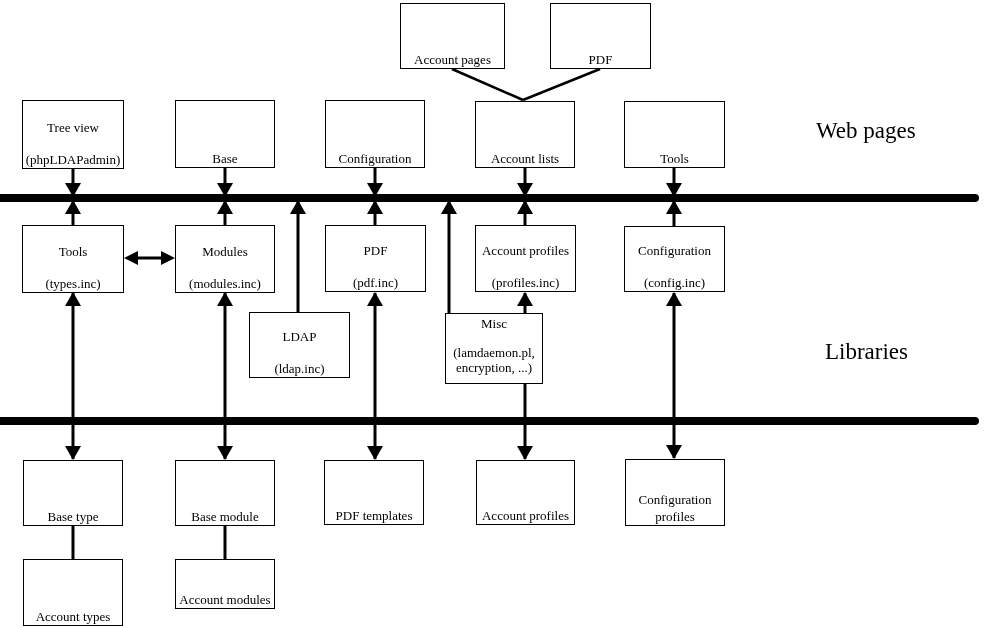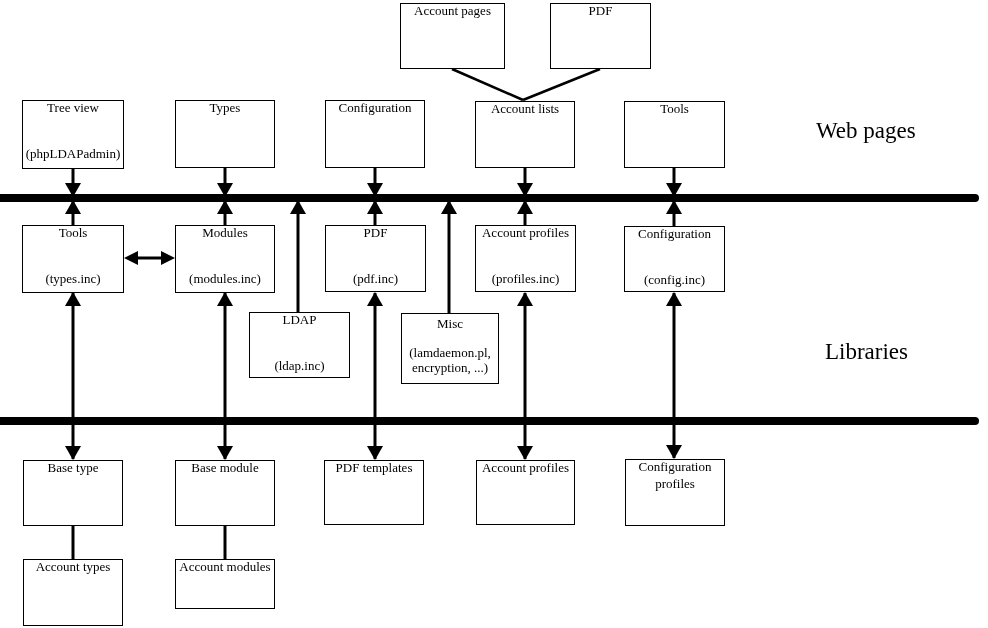--- a/index.html
+++ b/index.html
@@ -12,30 +12,30 @@
   }
   #wires{position:absolute;left:0;top:0;z-index:0;}
   .box{
     position:absolute;
     box-sizing:border-box;
     background:#ffffff;
     border:1px solid #000000;
     display:flex;
     flex-direction:column;
     align-items:center;
-    justify-content:flex-start;
+    justify-content:flex-end;
     text-align:center;
     font-size:13px;
     color:#000000;
     line-height:1.15;
     z-index:1;
   }
-  .box.double{gap:31px;}
+  .box.double{gap:17px;}
   .box.tight{gap:2px;}
-  .box.misc{justify-content:flex-start;padding-top:3px;}
+  .box.misc{justify-content:flex-start;padding-top:3px;margin-left:44px;}
   .box.misc .gap-above{margin-top:14px;}
   .box span{display:block;white-space:nowrap;}
   .section-label{
     position:absolute;
     font-size:23px;
     color:#000000;
     white-space:nowrap;
     z-index:1;
     margin-top:40px;
   }
@@ -144,21 +144,21 @@
   </div>
   <div class="box" style="left:550px;top:3px;width:101px;height:66px">
     <span>PDF</span>
   </div>
 
   <div class="box double" style="left:22px;top:100px;width:102px;height:69px">
     <span>Tree view</span>
     <span>(phpLDAPadmin)</span>
   </div>
   <div class="box" style="left:175px;top:100px;width:100px;height:68px">
-    <span>Types</span>
+    <span>Base</span>
   </div>
   <div class="box" style="left:325px;top:100px;width:100px;height:68px">
     <span>Configuration</span>
   </div>
   <div class="box" style="left:475px;top:101px;width:100px;height:67px">
     <span>Account lists</span>
   </div>
   <div class="box" style="left:624px;top:101px;width:101px;height:67px">
     <span>Tools</span>
   </div>

